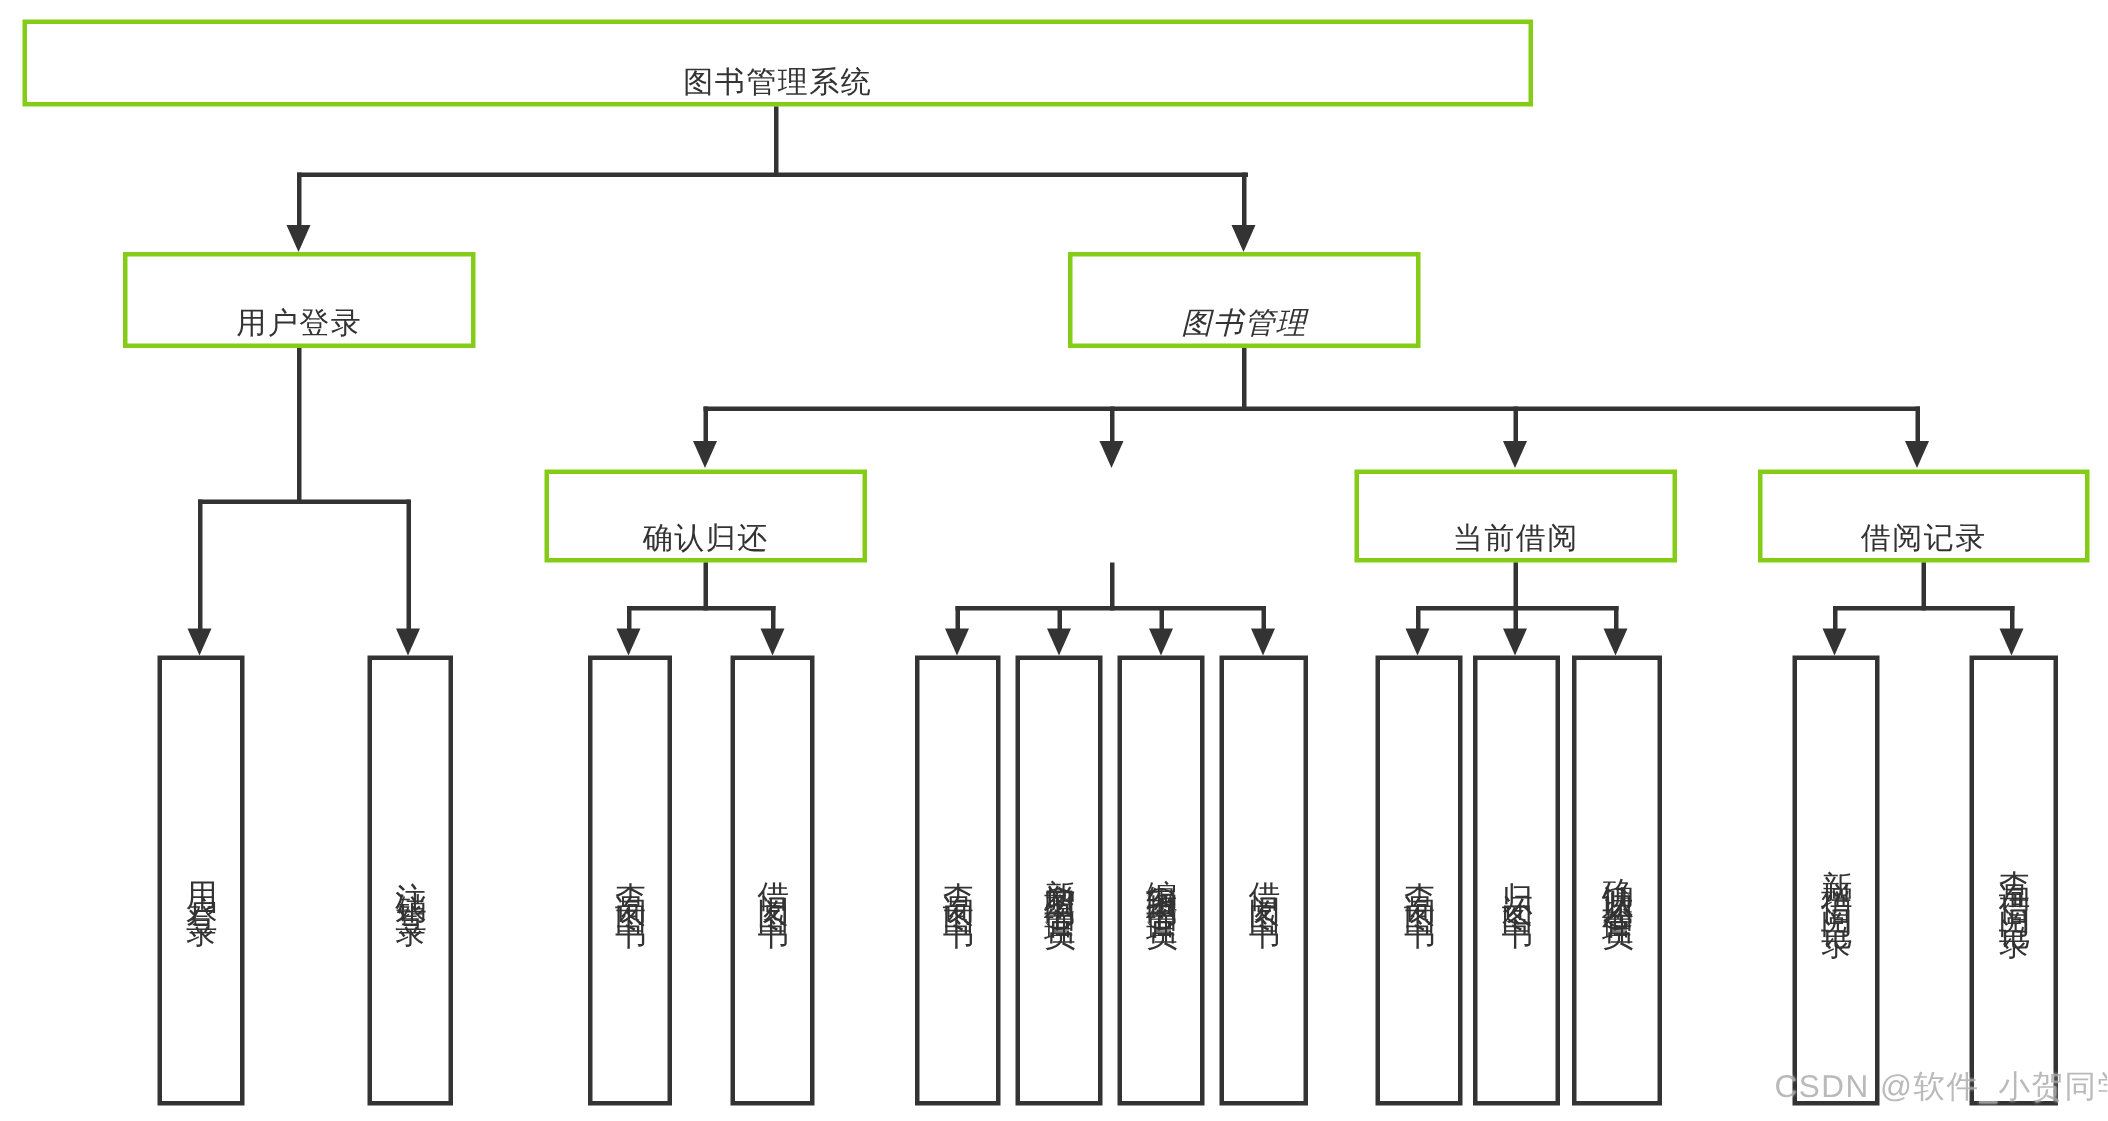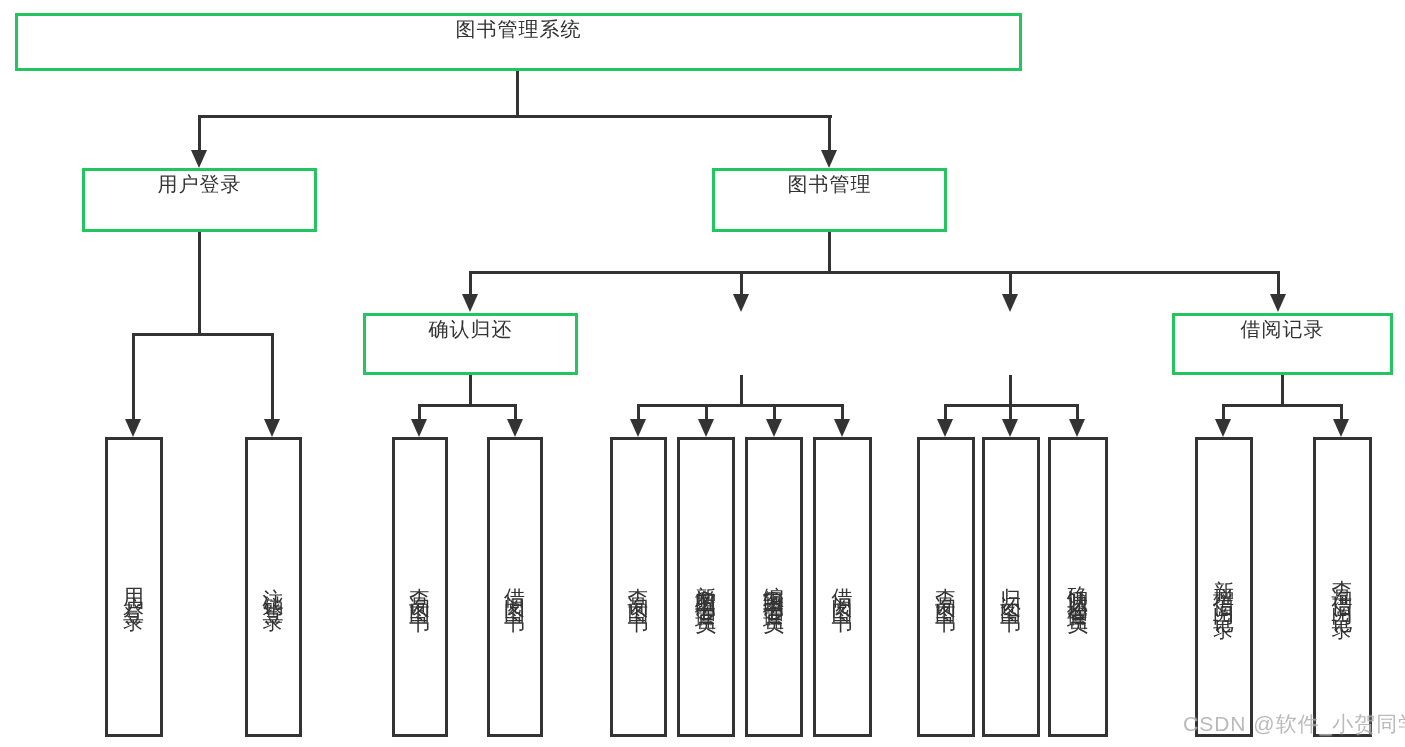--- a/index.html
+++ b/index.html
@@ -12,24 +12,24 @@
     position: relative;
     width: 1405px;
     height: 747px;
     background: #ffffff;
     overflow: hidden;
     color: #333333;
   }
   .box {
     position: absolute;
     box-sizing: border-box;
-    border: 3px solid #22c55e;
+    border: 3px solid #84cc16;
     background: #ffffff;
     display: flex;
-    align-items: flex-start;
+    align-items: flex-end;
     justify-content: center;
     text-align: center;
   }
   .box .hlabel {
     font-size: 20px;
     color: #333333;
     letter-spacing: 1px;
     white-space: nowrap;
   }
   .leaf {
@@ -90,26 +90,29 @@
 
 <div class="stage">
 
   <div class="box" style="left:15px; top:13px; width:1007px; height:58px;">
     <span class="hlabel">图书管理系统</span>
   </div>
 
   <div class="box" style="left:82px; top:168px; width:235px; height:64px;">
     <span class="hlabel">用户登录</span>
   </div>
-  <div class="box" style="left:712px; top:168px; width:235px; height:64px;">
+  <div class="box" style="left:712px; top:168px; width:235px; height:64px;font-style:italic;">
     <span class="hlabel">图书管理</span>
   </div>
 
   <div class="box" style="left:363px; top:313px; width:215px; height:62px;">
     <span class="hlabel">确认归还</span>
+  </div>
+  <div class="box" style="left:903px; top:313px; width:215px; height:62px;">
+    <span class="hlabel">当前借阅</span>
   </div>
   <div class="box" style="left:1172px; top:313px; width:221px; height:62px;">
     <span class="hlabel">借阅记录</span>
   </div>
 
   <div class="leaf" style="left:105px; width:58px;">
     <span class="vlabel">用户登录</span>
   </div>
   <div class="leaf" style="left:245px; width:57px;">
     <span class="vlabel">注销登录</span>

